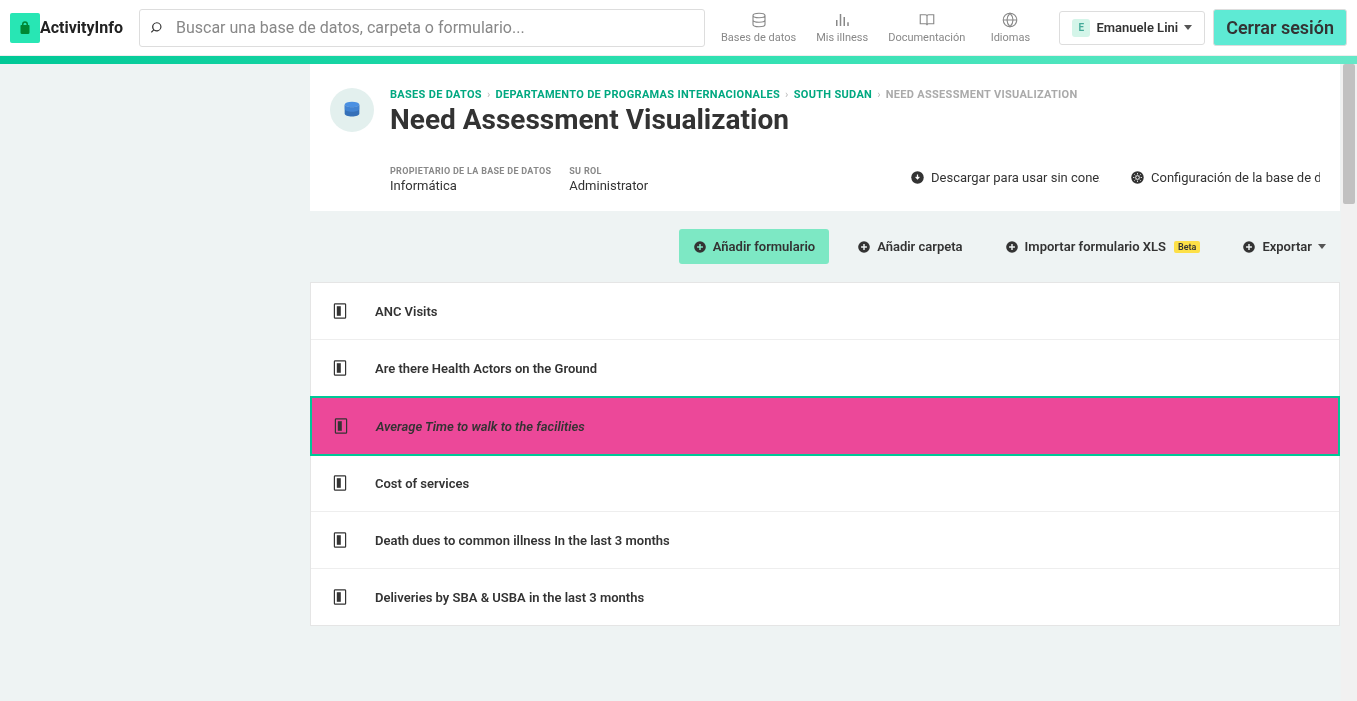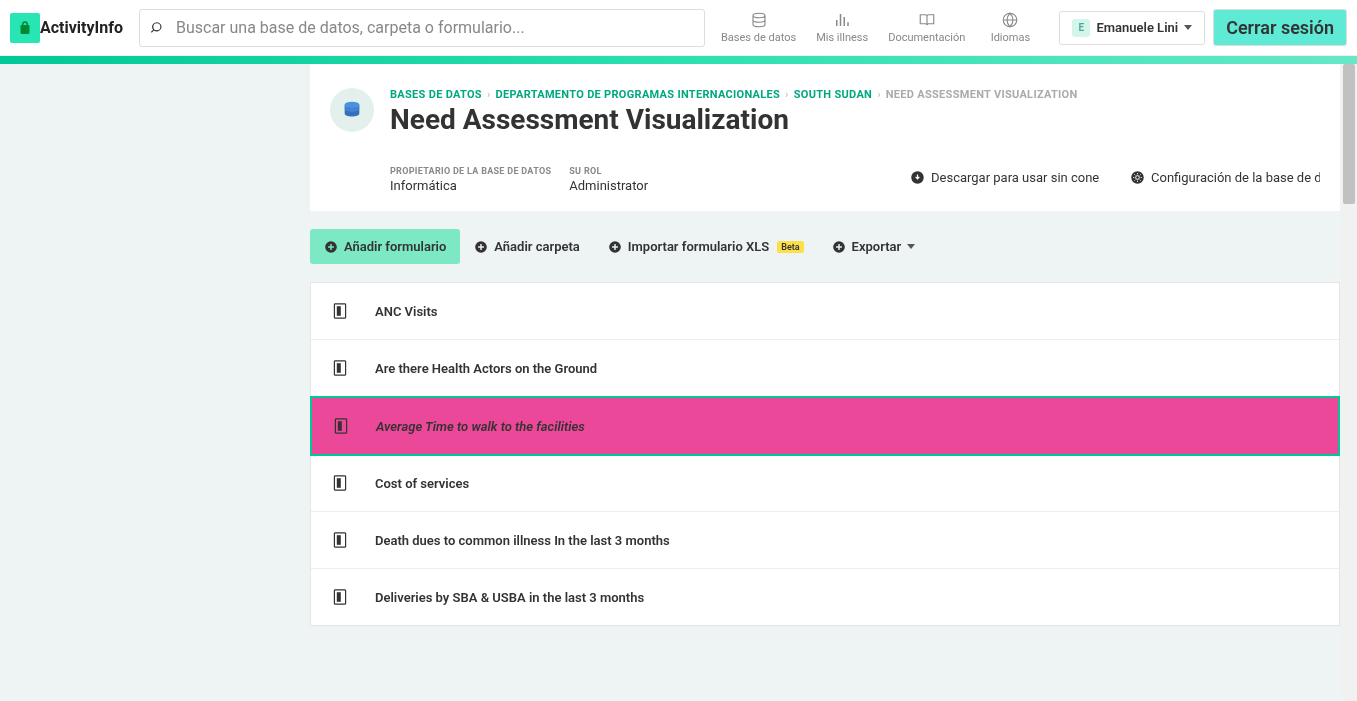--- a/index.html
+++ b/index.html
@@ -36,21 +36,21 @@
   .breadcrumb .sep { color: #bbb; margin: 0 5px; font-weight: 400; }
   .breadcrumb .current { color: #aaa; }
   .page-title { font-size: 28px; font-weight: 700; color: #333; }
   .meta-row { display: flex; align-items: flex-start; gap: 18px; margin-top: 30px; padding-left: 60px; padding-bottom: 14px; }
   .meta-block .meta-label { font-size: 9px; font-weight: 700; letter-spacing: 0.3px; color: #888; }
   .meta-block .meta-value { font-size: 13px; color: #333; margin-top: 2px; }
   .meta-action { display: flex; align-items: center; gap: 6px; font-size: 13px; color: #333; cursor: pointer; white-space: nowrap; max-width: 190px; overflow: hidden; text-overflow: ellipsis; }
   .meta-action-group { display: flex; gap: 30px; margin-left: auto; padding-top: 4px;}
   .meta-action svg { width: 15px; height: 15px; flex-shrink: 0; }
   
-  .action-bar { display: flex; gap: 0; padding: 18px 0; }
+  .action-bar { display: flex; gap: 14px; padding: 18px 0; justify-content: flex-end; }
   .action-btn { display: inline-flex; align-items: center; gap: 6px; font-size: 13px; font-weight: 600; color: #333; cursor: pointer; padding: 10px 14px; border-radius: 3px; }
   .action-btn.primary { background: #7de8c4; }
   .action-btn svg { width: 14px; height: 14px; }
   .badge { font-size: 9px; background: #fde047; padding: 1px 4px; border-radius: 2px; margin-left: 2px; }
   
   .form-list { background: #fff; border: 1px solid #e5e5e5; }
   .form-row { display: flex; align-items: center; gap: 28px; padding: 20px 22px; border-bottom: 1px solid #eee; font-size: 13px; font-weight: 600; color: #333; cursor: pointer; }
   .form-row:last-child { border-bottom: none; }
   .form-row.selected { border: 2px solid #00c896; margin: -1px; position: relative; z-index: 1; background:#ec4899;font-style:italic; }
   .form-row svg { width: 14px; height: 16px; flex-shrink: 0; }

